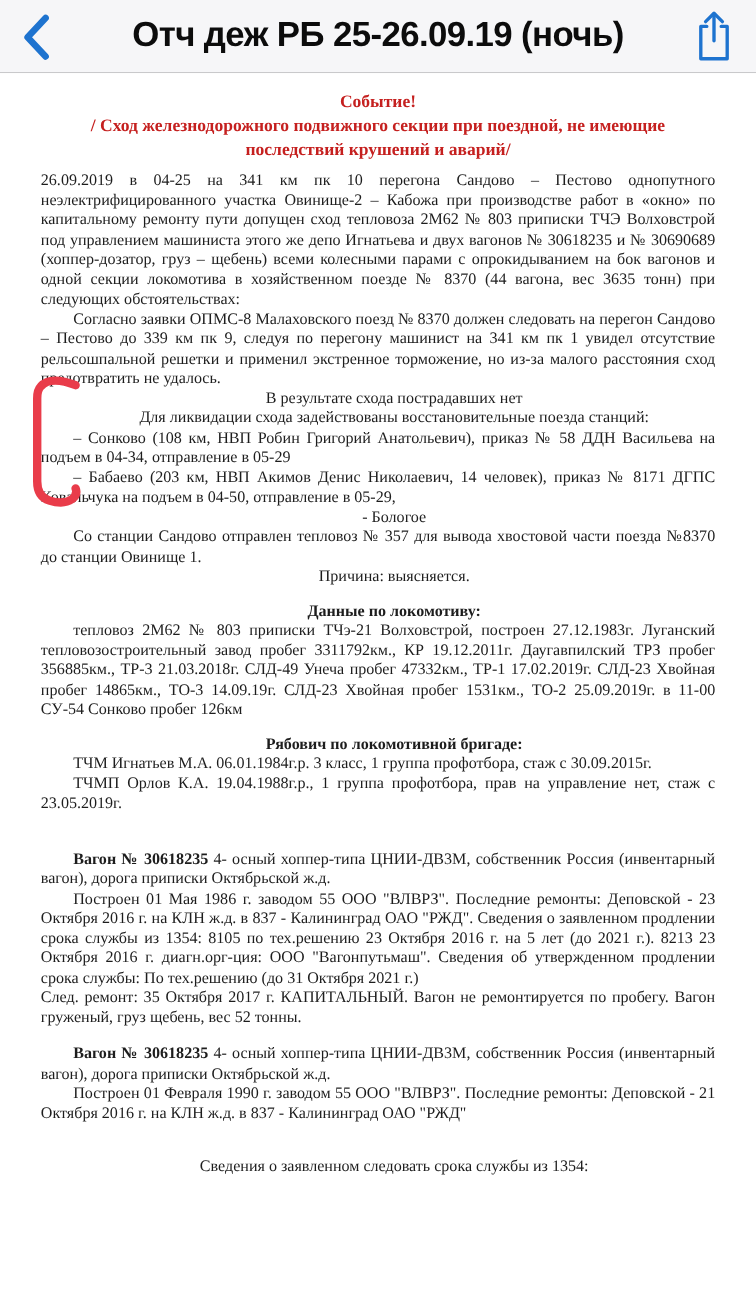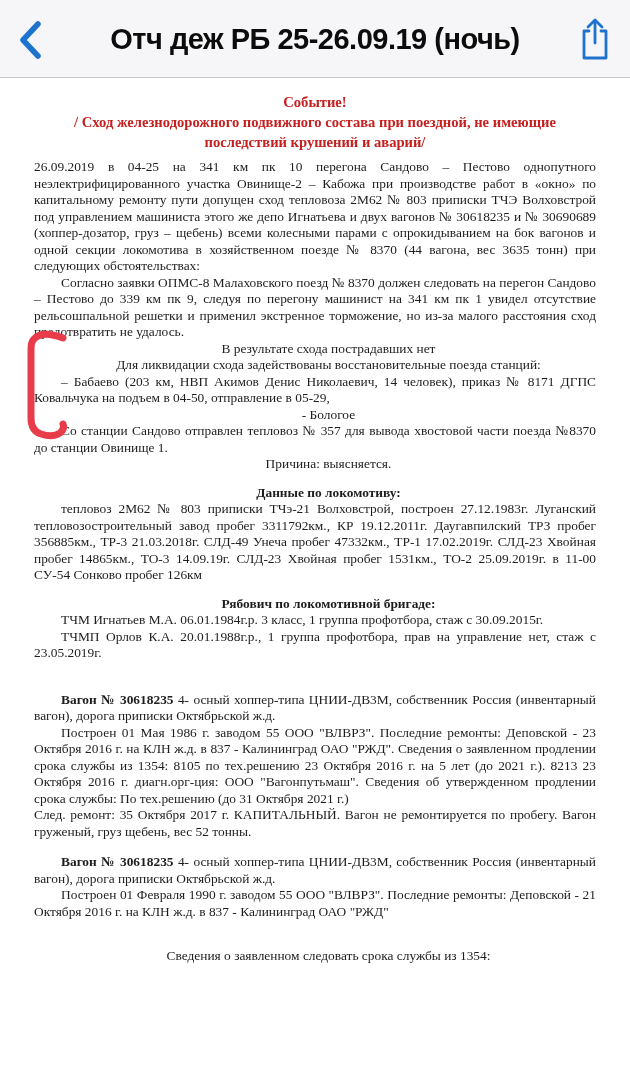--- a/index.html
+++ b/index.html
@@ -3,21 +3,21 @@
 <meta charset="utf-8">
 <style>
   * { margin:0; padding:0; box-sizing:border-box; }
   html,body { width:630px; }
   body {
     width:630px; height:1080px; overflow:hidden; background:#ffffff;
     font-family:"Liberation Sans", sans-serif; position:relative;
   }
   
   .navbar {
-    height:78px; background:#f6f6f8; border-bottom:1px solid #c9c9cb;
+    height:61px; background:#f6f6f8; border-bottom:1px solid #c9c9cb;
     display:flex; align-items:center; justify-content:space-between;
     padding:0 12px; position:relative;
   }
   .nav-btn {
     background:transparent; border:none; padding:4px; cursor:pointer;
     display:flex; align-items:center; justify-content:center;
   }
   .nav-title {
     position:absolute; left:50%; top:50%; transform:translate(-50%,-50%);
     font-size:29px; font-weight:bold; color:#0c0c0c; white-space:nowrap;
@@ -62,40 +62,41 @@
       <path d="M13 15 H8 V42 H30 V15 H25" fill="none" stroke="var(--accent,#1e73cf)" stroke-width="2.8" stroke-linecap="round" stroke-linejoin="round"></path>
       <line x1="19" y1="27" x2="19" y2="5" stroke="var(--accent,#1e73cf)" stroke-width="2.8" stroke-linecap="round"></line>
       <polyline points="12,11 19,4 26,11" fill="none" stroke="var(--accent,#1e73cf)" stroke-width="2.8" stroke-linecap="round" stroke-linejoin="round"></polyline>
     </svg>
   </button>
 </div>
 
 <div class="doc">
   <div class="doc-heading">
     <div>Событие!</div>
-    <div>/ Сход железнодорожного подвижного состава при поездной, не имеющие</div>
+    <div>/ Сход железнодорожного подвижного секции при поездной, не имеющие</div>
     <div>последствий крушений и аварий/</div>
   </div>
 
   <div>
       <div class="para">26.09.2019 в 04-25 на 341 км пк 10 перегона Сандово – Пестово однопутного неэлектрифицированного участка Овинище-2 – Кабожа при производстве работ в «окно» по капитальному ремонту пути допущен сход тепловоза 2М62 № 803 приписки ТЧЭ Волховстрой под управлением машиниста этого же депо Игнатьева и двух вагонов № 30618235 и № 30690689 (хоппер-дозатор, груз – щебень) всеми колесными парами с опрокидыванием на бок вагонов и одной секции локомотива в хозяйственном поезде № 8370 (44 вагона, вес 3635 тонн) при следующих обстоятельствах:</div>
       <div class="para indent">Согласно заявки ОПМС-8 Малаховского поезд №  8370 должен следовать на перегон Сандово – Пестово до 339 км пк 9, следуя по перегону машинист на 341 км пк 1 увидел отсутствие рельсошпальной решетки и применил экстренное торможение, но из-за малого расстояния сход предотвратить не удалось.</div>
       <div class="para indent left">В результате схода пострадавших нет</div>
       <div class="para indent left">Для ликвидации схода задействованы восстановительные поезда станций:</div>
+      <div class="para indent">– Сонково (108 км, НВП Робин Григорий Анатольевич), приказ №  58 ДДН Васильева на подъем в 04-34, отправление в 05-29</div>
       <div class="para indent">– Бабаево (203 км, НВП Акимов Денис Николаевич, 14 человек), приказ № 8171 ДГПС Ковальчука на подъем в 04-50, отправление в 05-29,</div>
       <div class="para indent left">- Бологое</div>
       <div class="para indent">Со станции Сандово отправлен тепловоз № 357 для вывода хвостовой части поезда №8370 до станции Овинище 1.</div>
       <div class="para indent left">Причина: выясняется.</div>
       <div class="gap-block" style="height: 12px;"></div>
       <div class="para indent bold left">Данные по локомотиву:</div>
       <div class="para indent">тепловоз 2М62 № 803 приписки ТЧэ-21 Волховстрой, построен 27.12.1983г. Луганский тепловозостроительный завод пробег 3311792км., КР 19.12.2011г. Даугавпилский ТРЗ пробег 356885км.,  ТР-3 21.03.2018г. СЛД-49 Унеча пробег 47332км., ТР-1 17.02.2019г. СЛД-23 Хвойная пробег 14865км., ТО-3 14.09.19г. СЛД-23 Хвойная пробег 1531км., ТО-2 25.09.2019г. в 11-00 СУ-54 Сонково пробег 126км</div>
       <div class="gap-block" style="height: 12px;"></div>
       <div class="para indent bold left">Рябович по локомотивной бригаде:</div>
       <div class="para indent">ТЧМ Игнатьев М.А. 06.01.1984г.р. 3 класс, 1 группа профотбора, стаж с 30.09.2015г.</div>
-      <div class="para indent">ТЧМП Орлов К.А. 20.01.1988г.р., 1 группа профотбора, прав на управление нет, стаж с 23.05.2019г.</div>
+      <div class="para indent">ТЧМП Орлов К.А. 19.04.1988г.р., 1 группа профотбора, прав на управление нет, стаж с 23.05.2019г.</div>
       <div class="gap-block" style="height: 30px;"></div>
       <div class="para indent"><b>Вагон №  30618235</b> 4- осный хоппер-типа  ЦНИИ-ДВ3М, собственник Россия (инвентарный вагон), дорога приписки Октябрьской ж.д.</div>
       <div class="para indent">Построен 01  Мая  1986 г. заводом 55 ООО "ВЛВРЗ". Последние ремонты: Деповской  - 23  Октября  2016 г. на КЛН ж.д. в 837 - Калининград ОАО "РЖД". Сведения о заявленном продлении срока службы из 1354:  8105 по тех.решению 23 Октября  2016 г. на 5 лет (до 2021 г.).  8213 23  Октября  2016 г. диагн.орг-ция: ООО "Вагонпутьмаш".  Сведения об утвержденном продлении срока службы: По тех.решению (до 31 Октября 2021 г.)</div>
       <div class="para">След. ремонт: 35  Октября  2017 г. КАПИТАЛЬНЫЙ.  Вагон не ремонтируется по пробегу.  Вагон груженый, груз щебень, вес 52 тонны.</div>
       <div class="gap-block" style="height: 14px;"></div>
       <div class="para indent"><b>Вагон №  30618235</b> 4- осный хоппер-типа  ЦНИИ-ДВ3М, собственник Россия (инвентарный вагон), дорога приписки Октябрьской ж.д.</div>
       <div class="para indent">Построен 01  Февраля  1990 г. заводом 55 ООО "ВЛВРЗ". Последние ремонты: Деповской  - 21  Октября  2016 г. на КЛН ж.д. в 837 - Калининград ОАО "РЖД"</div>
       <div class="gap-block" style="height: 28px;"></div>
       <div class="para indent left">Сведения о заявленном следовать срока службы из 1354:</div>
     </div>

